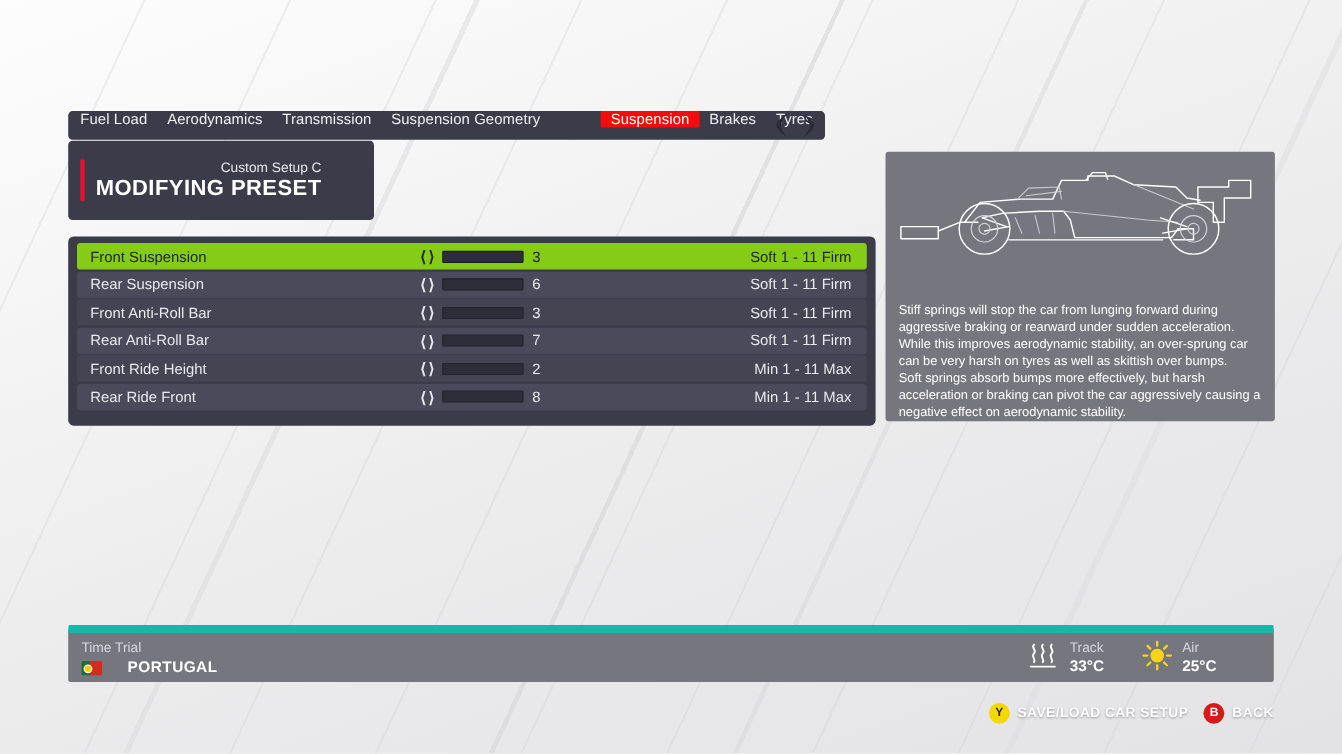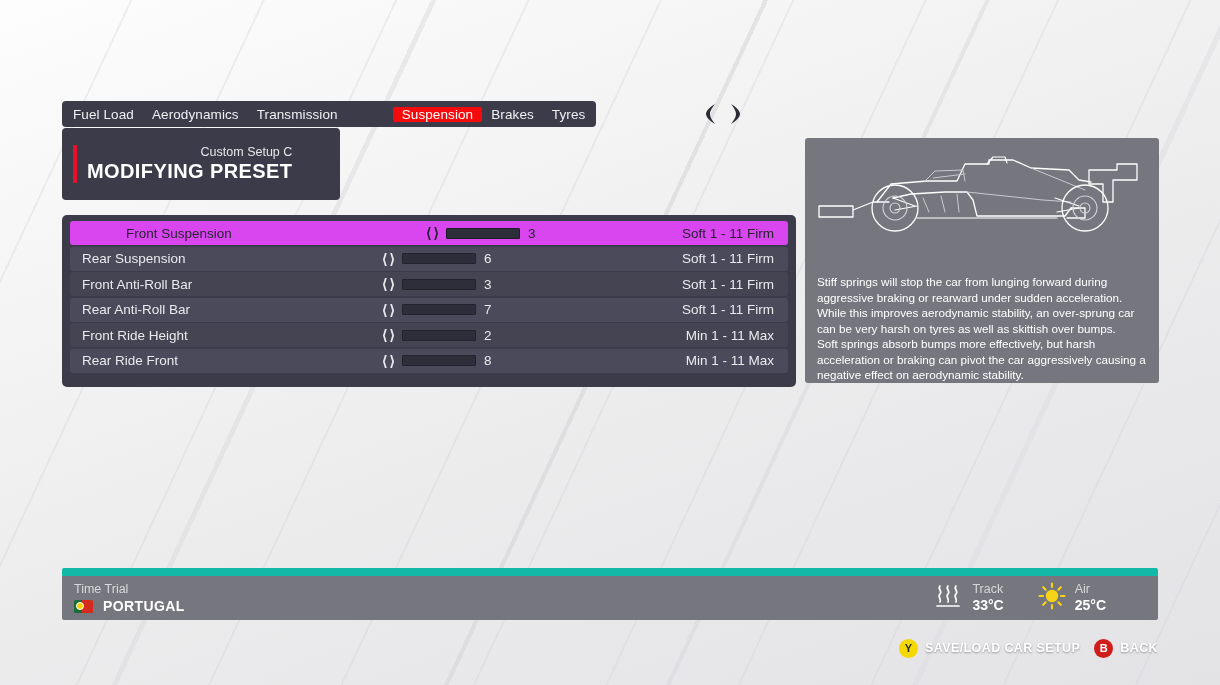--- a/index.html
+++ b/index.html
@@ -26,21 +26,21 @@
     position:absolute; inset:0; pointer-events:none;
     background:repeating-linear-gradient(115deg,
       rgba(255,255,255,0) 0px, rgba(255,255,255,0) 118px,
       rgba(208,208,214,.30) 118px, rgba(208,208,214,.30) 120px);
   }
 
   
   .tabbar{
     position:absolute; left:62px; top:101px; height:26px;
     background:#3b3b4a; border-radius:4px;
-    display:flex; align-items:center; padding:0 2px;
+    display:flex; align-items:flex-start; padding:0 2px;
     z-index:5;
   }
   .tab{
     display:flex; align-items:center; padding:0 9px;
     font-size:13.5px; color:#f0f0f2; white-space:nowrap;
     letter-spacing:.1px;
   }
   .tab.active{ background:#f50b0b; color:#ffffff; border-radius:2px;margin-left:46px; }
   .bumpers{
     position:absolute; left:704px; top:101px; height:26px;
@@ -66,21 +66,21 @@
     position:absolute; left:62px; top:215px; width:734px; height:172px;
     background:#3b3b4a; border-radius:5px; padding:6px 8px; z-index:5;
   }
   .row{
     position:relative; height:24px; margin-bottom:1.5px;
     background:#4a4a5a; border-radius:3px;
     display:flex; align-items:center;
     color:#e9e9ee; font-size:13.5px;
   }
   .row.alt{ background:#444453; }
-  .row.selected{ background:#d946ef; color:#24242e;padding-left:44px; }
+  .row.selected{ background:#84cc16; color:#24242e; }
   .row-label{ margin-left:12px; flex:0 0 300px; white-space:nowrap; }
   .stepper{ display:flex; align-items:center; gap:2px; font-size:14px; font-weight:bold; }
   .slider{
     width:74px; height:11px; margin-left:7px;
     background:#2e2e3a; border-radius:1px;
     border:1px solid #23232d; overflow:hidden;
   }
   .row.selected .slider{ background:#2e2e3a; border-color:#1e1e27; }
   .slider-fill{ height:100%; background:#ffffff; }
   .row-value{ margin-left:8px; min-width:16px; font-size:13.5px; }
@@ -104,21 +104,21 @@
 
   
   .statusbar{
     position:absolute; left:62px; top:568px; width:1096px; height:52px;
     background:#76767e; border-radius:2px; z-index:5;
     border-top:8px solid #14b8a6;
     display:flex; align-items:center;
   }
   .status-left{ margin-left:12px; }
   .status-mode{ font-size:12.5px; color:#d8d8dc; line-height:1.25; }
-  .status-country{ display:flex; align-items:center; gap:10px; margin-top:1px; }
+  .status-country{ display:flex; align-items:flex-end; gap:23px; margin-top:1px; }
   .flag{
     width:19px; height:13px; border-radius:1.5px; overflow:hidden;
     display:flex; position:relative; flex:none;
   }
   .flag-green{ width:40%; background:#1d6b3a; }
   .flag-red{ width:60%; background:#d52b1e; }
   .flag-emblem{
     position:absolute; left:30%; top:50%; transform:translate(-50%,-50%);
     width:8px; height:8px; border-radius:50%;
     background:#f5d000; border:1.2px solid #ffffff;
@@ -151,20 +151,21 @@
 </head>
 <body>
 
 <div class="bg-stripes"></div>
 <div class="bg-stripes2"></div>
 
 <div class="tabbar">
   <div class="tab">Fuel Load</div>
   <div class="tab">Aerodynamics</div>
   <div class="tab">Transmission</div>
+  <div class="tab">Suspension Geometry</div>
   <div class="tab active">Suspension</div>
   <div class="tab">Brakes</div>
   <div class="tab">Tyres</div>
 </div>
 
 <div class="bumpers">
   <span class="bump">
     <svg viewBox="0 0 14 22">
         <path d="M11 1 C4 5, 2 9, 2 11 C2 13, 4 17, 11 21 C7 16, 6 13, 6 11 C6 9, 7 6, 11 1 Z" fill="currentColor"></path>
       </svg>

